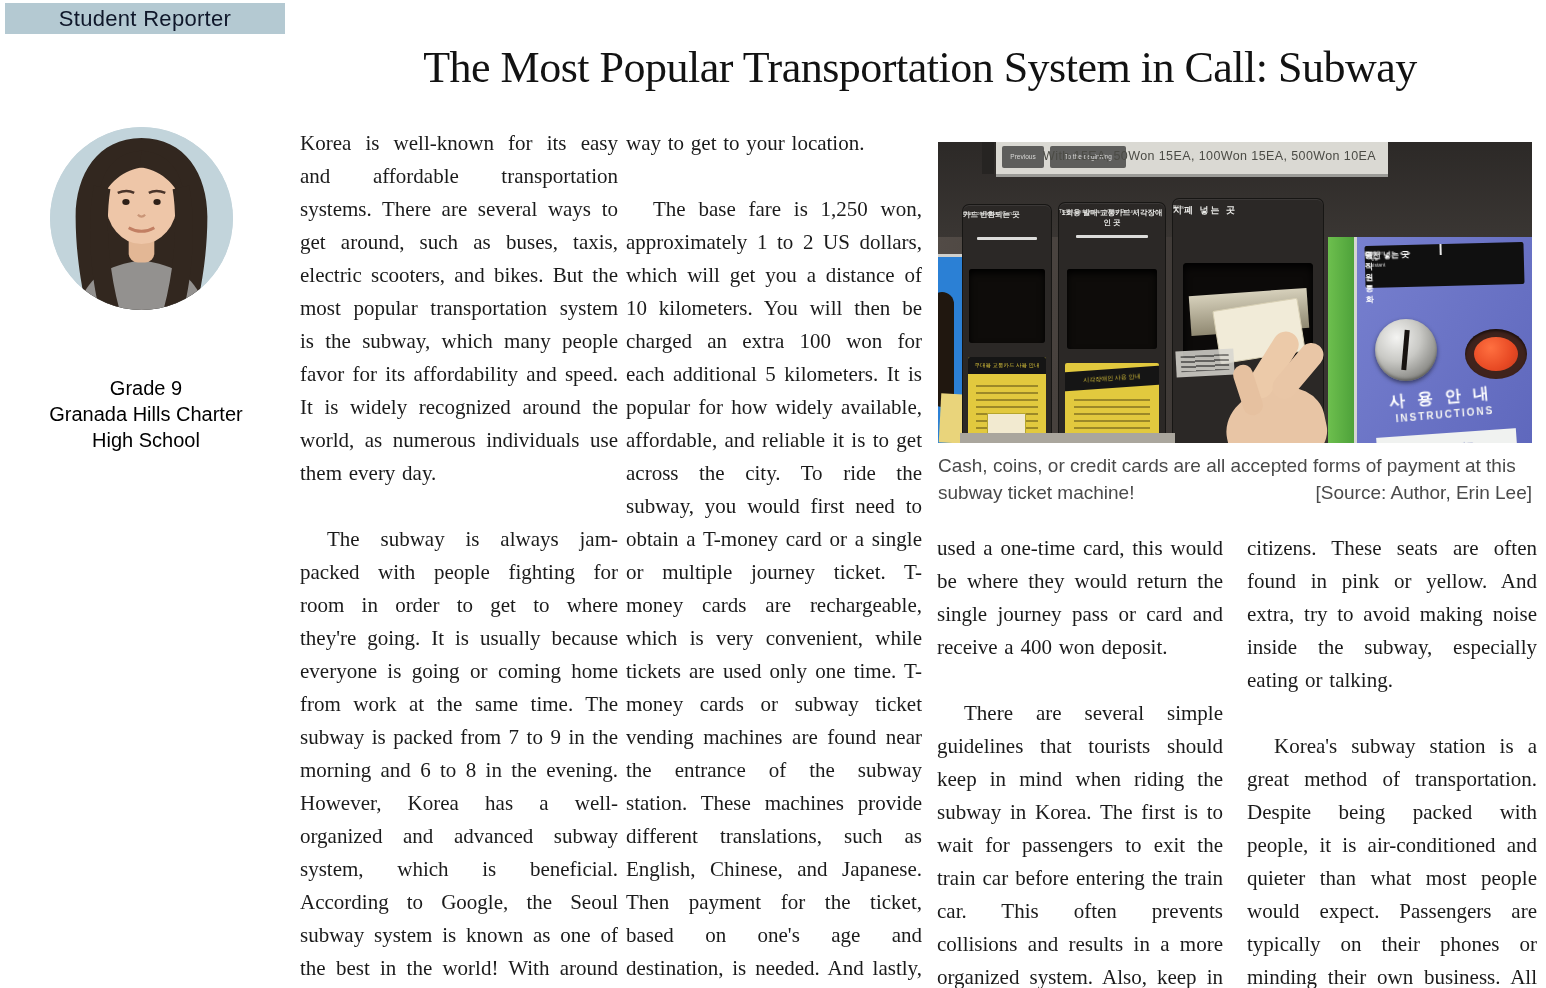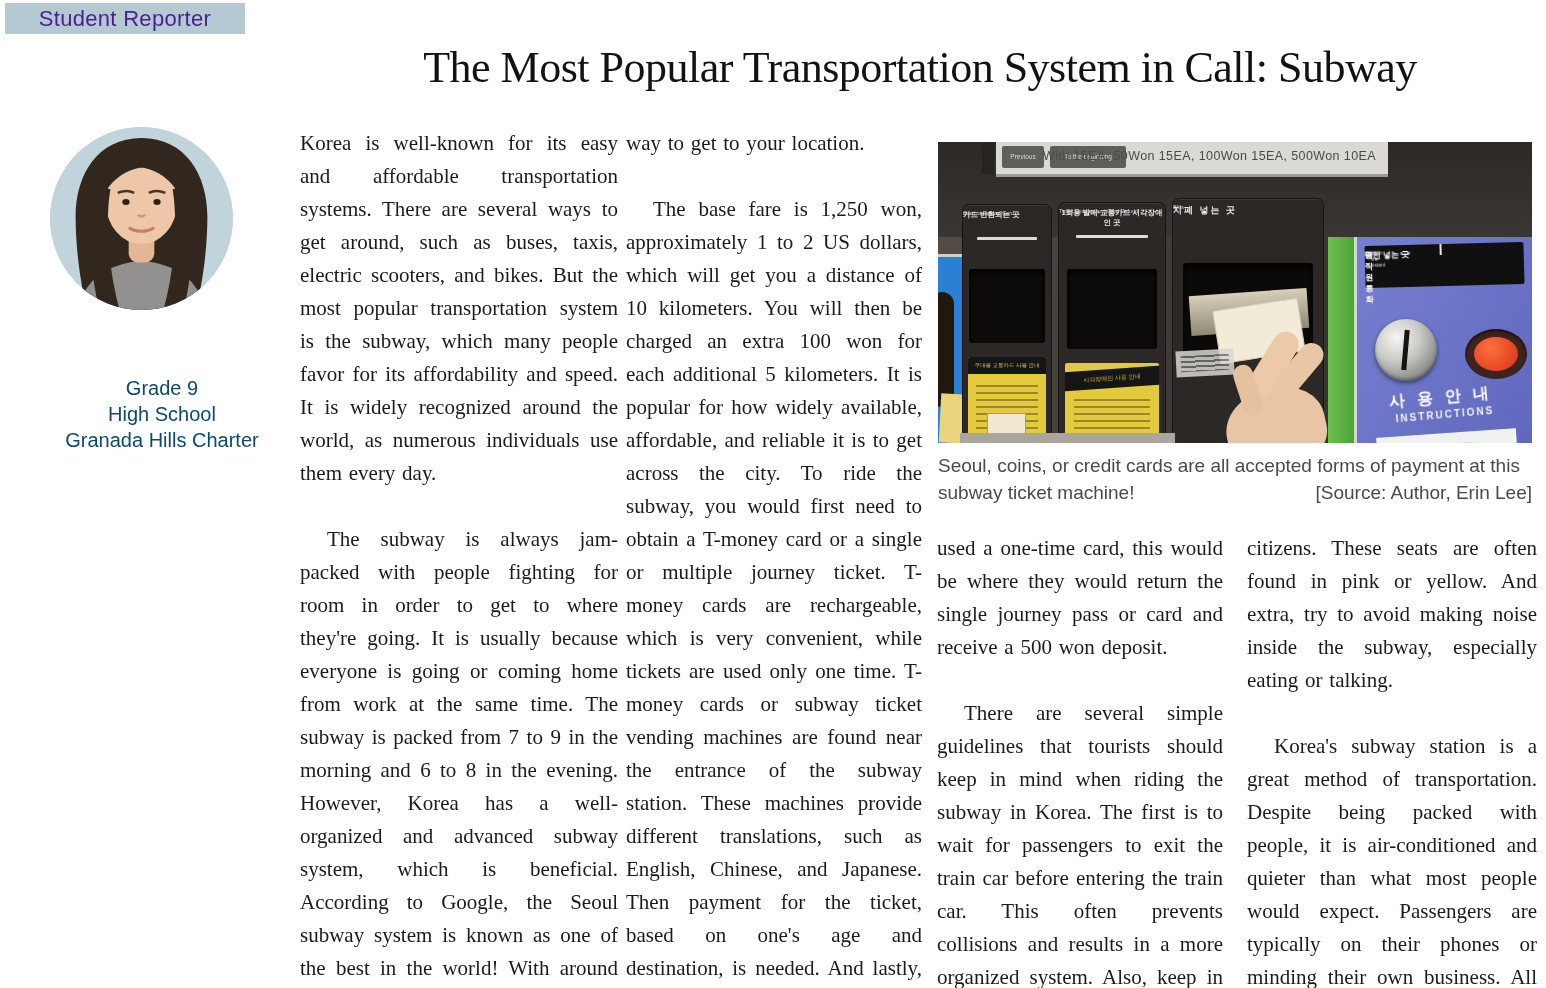--- a/index.html
+++ b/index.html
@@ -1,35 +1,35 @@
 <!DOCTYPE html>
 <html lang="en"><head>
 <meta charset="utf-8">
 <style>
   html,body{margin:0;padding:0;background:#ffffff;width:1546px;height:988px;overflow:hidden;}
   .page{position:relative;width:1546px;height:988px;background:#ffffff;
         font-family:"Liberation Serif",serif;color:#1b1b1b;}
 
   
-  .kicker{position:absolute;left:5px;top:3px;width:240px;height:31px;background:#b4c9d2;
-          font-family:"Liberation Sans",sans-serif;font-size:22px;color:#4c1d95;
+  .kicker{position:absolute;left:5px;top:3px;width:280px;height:31px;background:#b4c9d2;
+          font-family:"Liberation Sans",sans-serif;font-size:22px;color:#0f172a;
           display:flex;align-items:center;justify-content:center;letter-spacing:.3px;}
 
   
   .title{position:absolute;left:300px;top:42px;width:1240px;margin:0;text-align:center;
          font-family:"Liberation Serif",serif;font-weight:400;font-size:44px;color:#121212;
          letter-spacing:-.5px;}
 
   
   .avatar{position:absolute;left:50px;top:127px;width:183px;height:183px;border-radius:50%;
           overflow:hidden;background:#c2d4db;}
   .author-name{position:absolute;left:26px;top:333px;width:240px;text-align:center;
           font-family:"Liberation Sans",sans-serif;font-size:29px;color:#1c1c1c;}
-  .author-meta{position:absolute;left:32px;top:375px;width:260px;text-align:center;
-          font-family:"Liberation Sans",sans-serif;font-size:20px;line-height:26px;color:#0c4a6e;}
+  .author-meta{position:absolute;left:16px;top:375px;width:260px;text-align:center;
+          font-family:"Liberation Sans",sans-serif;font-size:20px;line-height:26px;color:#000000;}
 
   
   .col{position:absolute;top:127px;}
   .col p{margin:0;text-align:justify;font-size:21px;line-height:33px;word-spacing:1.5px;}
   .col p + p{margin-top:33px;}
   .col p.indent{text-indent:27px;}
   .col p.jlast{text-align-last:justify;}
   .col1{left:300px;width:318px;}
   .col2{left:626px;width:296px;}
   .col3{left:937px;top:532px;width:286px;}
@@ -160,36 +160,36 @@
       <path d="M37,36 Q42,34 46,36" stroke="#4a342a" stroke-width="1.4" fill="none"></path>
       <path d="M54,36 Q58,34 63,36" stroke="#4a342a" stroke-width="1.4" fill="none"></path>
       <ellipse cx="41.5" cy="41" rx="2" ry="1.6" fill="#2e2018"></ellipse>
       <ellipse cx="58.5" cy="41" rx="2" ry="1.6" fill="#2e2018"></ellipse>
       <path d="M48,48 Q50,50 52,48" stroke="#c99577" stroke-width="1.2" fill="none"></path>
       <path d="M43,55 Q50,59 57,55" stroke="#c27f63" stroke-width="1.6" fill="none"></path>
     </svg>
   </div>
   <div class="author-meta">
     <div>Grade 9</div>
+    <div>Granada Hills Charter</div>
     <div>High School</div>
-    <div>Granada Hills Charter</div>
   </div>
 
   <div class="col col1">
     <p class="para">Korea is well-known for its easy and affordable transportation systems. There are several ways to get around, such as buses, taxis, electric scooters, and bikes. But the most popular transportation system is the subway, which many people favor for its affordability and speed. It is widely recognized around the world, as numerous individuals use them every day.</p>
     <p class="para indent jlast">The subway is always jam-packed with people fighting for room in order to get to where they're going. It is usually because everyone is going or coming home from work at the same time. The subway is packed from 7 to 9 in the morning and 6 to 8 in the evening. However, Korea has a well-organized and advanced subway system, which is beneficial. According to Google, the Seoul subway system is known as one of the best in the world! With around 22 lines total, the subways operate from 4 am until 1 pm. Although it can get very crowded, especially during hours when people are going to and from work, it is a quick</p>
   </div>
 
   <div class="col col2">
     <p class="para">way to get to your location.</p>
     <p class="para indent jlast">The base fare is 1,250 won, approximately 1 to 2 US dollars, which will get you a distance of 10 kilometers. You will then be charged an extra 100 won for each additional 5 kilometers. It is popular for how widely available, affordable, and reliable it is to get across the city. To ride the subway, you would first need to obtain a T-money card or a single or multiple journey ticket. T-money cards are rechargeable, which is very convenient, while tickets are used only one time. T-money cards or subway ticket vending machines are found near the entrance of the subway station. These machines provide different translations, such as English, Chinese, and Japanese. Then payment for the ticket, based on one's age and destination, is needed. And lastly, the card will drop, and you are free to go! Once you arrive at your destination, a Deposit Refund device is located right next to the ticket vending machine. If someone</p>
   </div>
 
   <div class="col col3">
-    <p class="para">used a one-time card, this would be where they would return the single journey pass or card and receive a 500 won deposit.</p>
+    <p class="para">used a one-time card, this would be where they would return the single journey pass or card and receive a 400 won deposit.</p>
     <p class="para indent jlast">There are several simple guidelines that tourists should keep in mind when riding the subway in Korea. The first is to wait for passengers to exit the train car before entering the train car. This often prevents collisions and results in a more organized system. Also, keep in mind not to occupy seats that are designated for those with disabilities, pregnant women, or older</p>
   </div>
 
   <div class="col col4">
     <p class="para">citizens. These seats are often found in pink or yellow. And extra, try to avoid making noise inside the subway, especially eating or talking.</p>
     <p class="para indent">Korea's subway station is a great method of transportation. Despite being packed with people, it is air-conditioned and quieter than what most people would expect. Passengers are typically on their phones or minding their own business. All in all, traveling by subway in Korea is a pleasing, affordable, clean, and reliable choice for transportation!</p>
   </div>
 
   <figure class="figure">
     <div class="scene">
@@ -274,18 +274,18 @@
         </div>
         <div class="instr-ko">사용안내</div>
         <div class="instr-en">INSTRUCTIONS</div>
         <div class="bottom-sticker">1회용 교통카드</div>
       </div>
 
       <div class="base-strip"></div>
     </div>
 
     <figcaption>
-      <span class="cap-text">Seoul, coins, or credit cards are all accepted forms of payment at this subway ticket machine!</span>
+      <span class="cap-text">Cash, coins, or credit cards are all accepted forms of payment at this subway ticket machine!</span>
       <span class="cap-src">[Source: Author, Erin Lee]</span>
     </figcaption>
   </figure>
 
 </div>
 
 </body></html>

